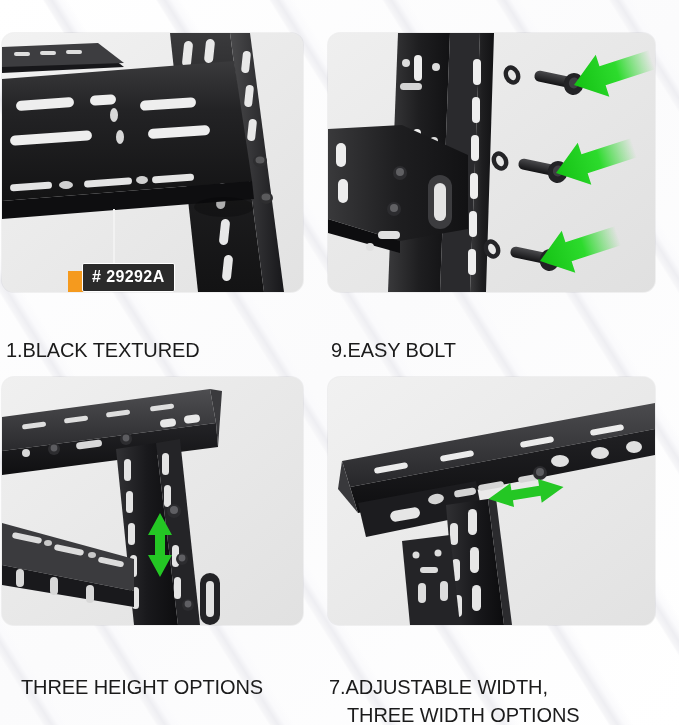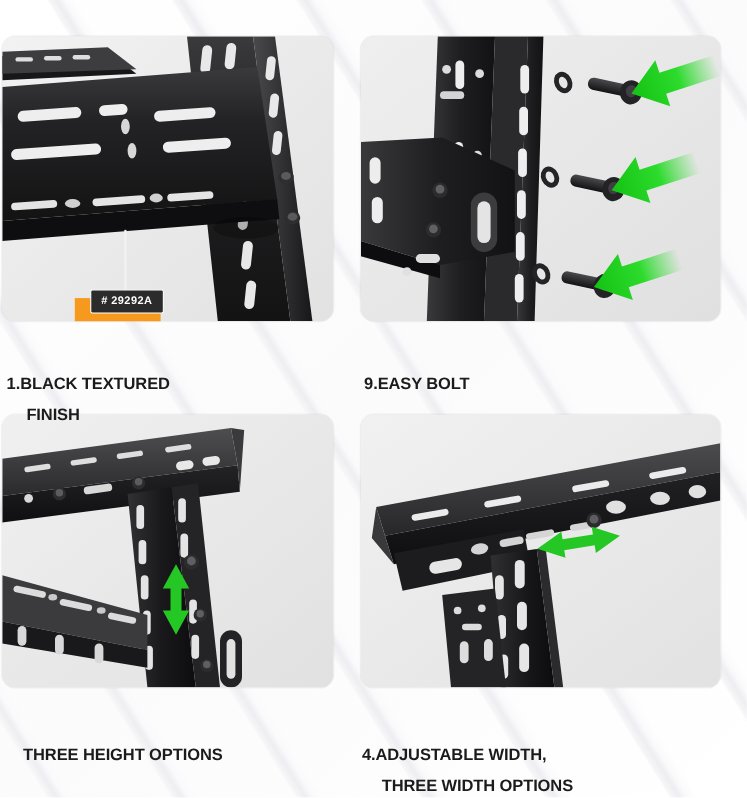--- a/index.html
+++ b/index.html
@@ -51,22 +51,22 @@
 
   #panel-1 { left: 2px;   top: 33px;  width: 301px; height: 259px; }
   #panel-2 { left: 328px; top: 33px;  width: 327px; height: 259px; }
   #panel-3 { left: 2px;   top: 377px; width: 301px; height: 248px; }
   #panel-4 { left: 328px; top: 377px; width: 327px; height: 248px; }
 
   
   .caption {
     position: absolute;
     font-family: "Liberation Sans", sans-serif;
-    font-weight: bold;
-    font-size: 15px;
+    font-weight: normal;
+    font-size: 20px;
     line-height: 28px;
     letter-spacing: -0.1px;
     color: #1b1b1b;
     white-space: pre-line;
     z-index: 4;
   }
   .caption .line2 { display: block; padding-left: 18px; }
 
   #caption-1 { left: 6px;   top: 308px; }
   #caption-2 { left: 331px; top: 308px; }
@@ -87,21 +87,21 @@
   .callout-box {
     position: absolute;
     left: 14px; top: 6px;
     padding: 4px 9px 5px 9px;
     background: #2b2b2b;
     border: 1.5px solid #ffffff;
     border-radius: 2px;
     color: #ffffff;
     font-family: "Liberation Sans", sans-serif;
     font-weight: bold;
-    font-size: 10px;
+    font-size: 16px;
     letter-spacing: 0.4px;
     white-space: nowrap;
   }
   .callout-stem {
     position: absolute;
     left: 45px; top: -48px;
     width: 1.5px; height: 54px;
     background: #f2f2f2;
   }
 </style>
@@ -549,29 +549,28 @@
         <g>
           <path d="M160,116 L184,104 L184,111 L212,111 L212,104 L236,116 L212,128 L212,121 L184,121 L184,128 Z" fill="#24c724" transform="rotate(-9 198 116)"></path>
         </g>
       </svg>
     </div>
 
   </div>
 
   <div class="caption" id="caption-1">
     <span>1.BLACK TEXTURED</span>
-    <span class="line2">FINISH</span>
   </div>
 
   <div class="caption" id="caption-2">
     <span>9.EASY BOLT</span>
   </div>
 
   <div class="caption" id="caption-3">
     <span class="line2">THREE HEIGHT OPTIONS</span>
   </div>
 
   <div class="caption" id="caption-4">
-    <span>4.ADJUSTABLE WIDTH,</span>
+    <span>7.ADJUSTABLE WIDTH,</span>
     <span class="line2">THREE WIDTH OPTIONS</span>
   </div>
 
 </div>
 
 </body></html>

